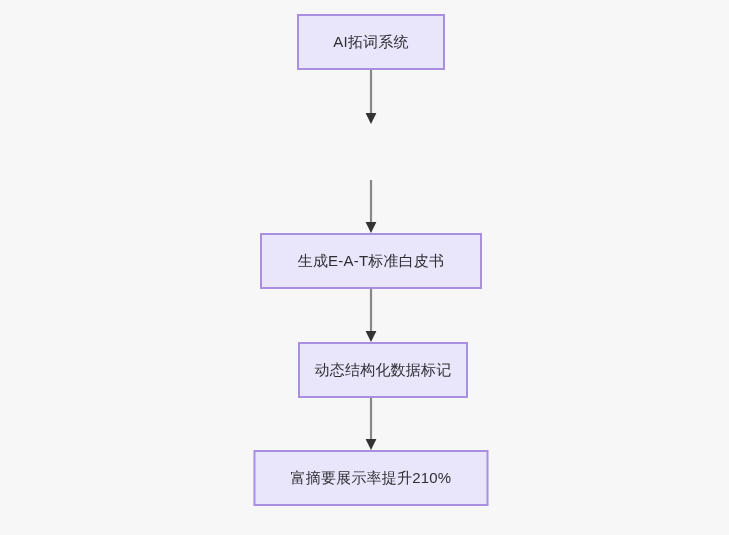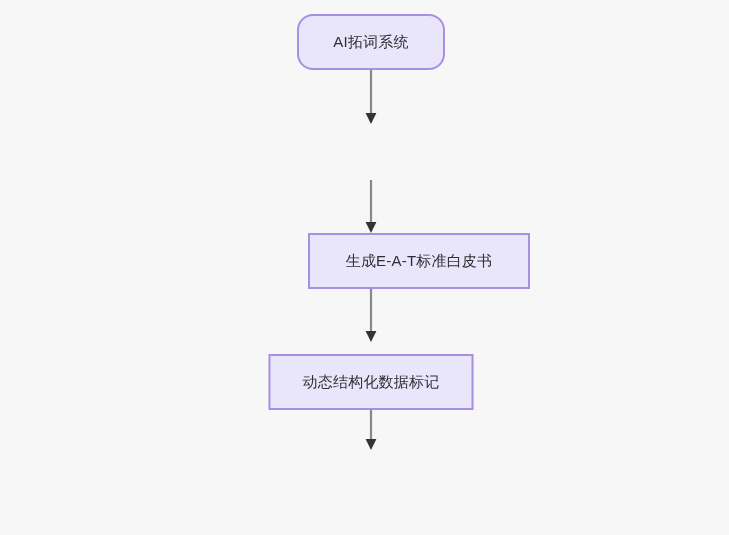--- a/index.html
+++ b/index.html
@@ -76,27 +76,30 @@
     </svg>
   </div>
 
   <div class="flow-edge" style="left:371px; top:398px; width:20px; height:52px;">
     <svg width="20" height="52" viewBox="0 0 20 52" aria-hidden="true">
       <line x1="10" y1="0" x2="10" y2="44" stroke="#888888" stroke-width="2.2"></line>
       <polygon points="10,52 4.6,41 15.4,41" fill="#333333"></polygon>
     </svg>
   </div>
 
-  <div class="flow-node" style="left:371px; top:14px; width:148px; height:56px;border-radius:16px;">
+  <div class="flow-node" style="left:371px; top:14px; width:148px; height:56px;">
     <span class="flow-node-label">AI拓词系统</span>
   </div>
 
 
-  <div class="flow-node" style="left:371px; top:233px; width:222px; height:56px;margin-left:48px;">
+  <div class="flow-node" style="left:371px; top:233px; width:222px; height:56px;">
     <span class="flow-node-label">生成E-A-T标准白皮书</span>
   </div>
 
-  <div class="flow-node" style="left:371px; top:342px; width:205px; height:56px;margin-top:12px;">
+  <div class="flow-node" style="left:383px; top:342px; width:170px; height:56px;">
     <span class="flow-node-label">动态结构化数据标记</span>
   </div>
 
+  <div class="flow-node" style="left:371px; top:450px; width:235px; height:56px;">
+    <span class="flow-node-label">富摘要展示率提升210%</span>
+  </div>
 
 </div>
 
 </body></html>

